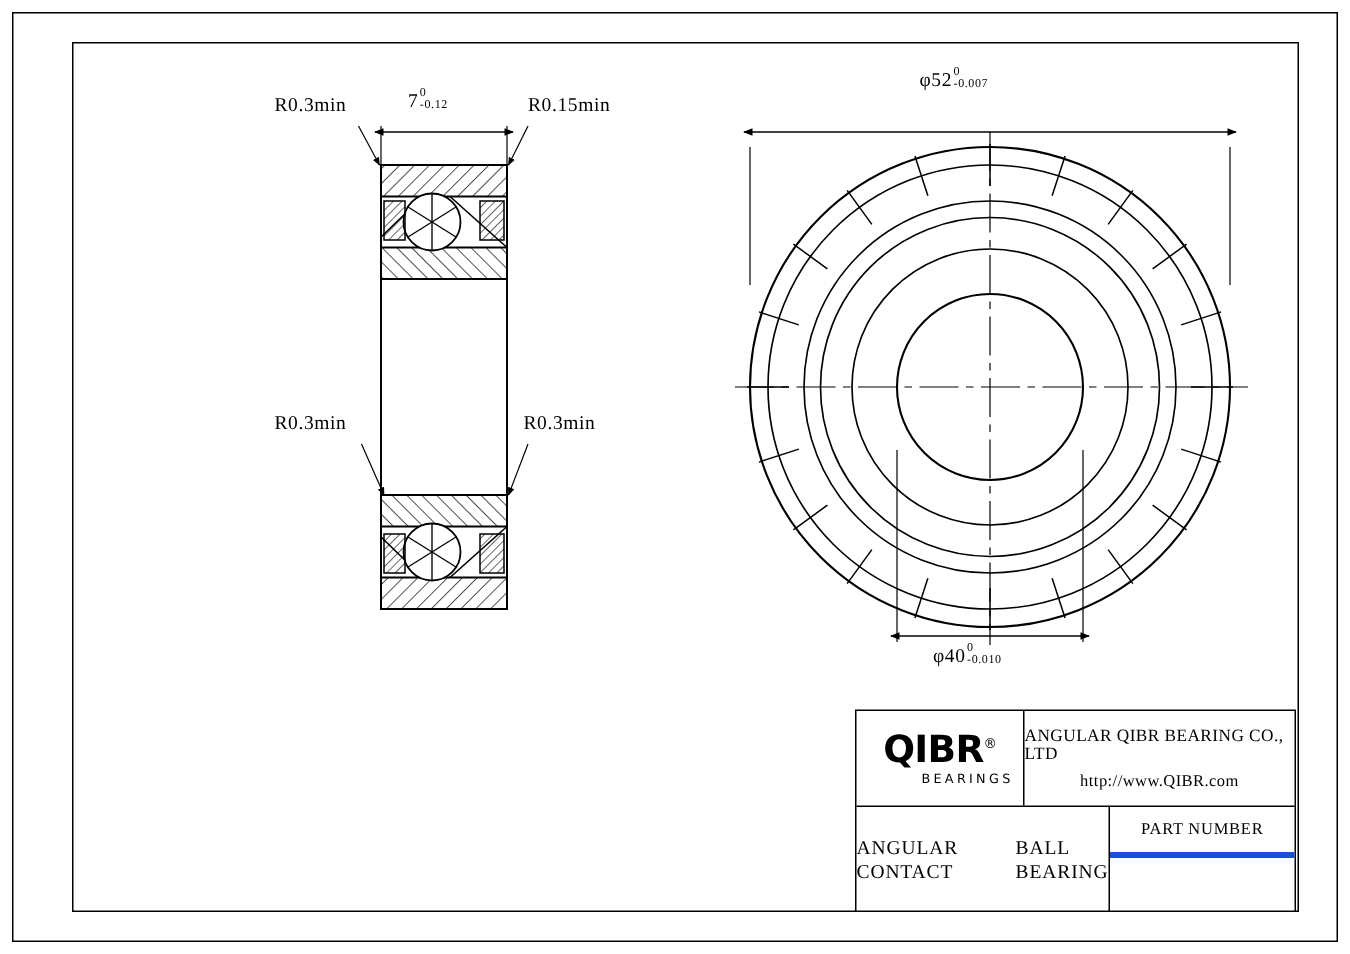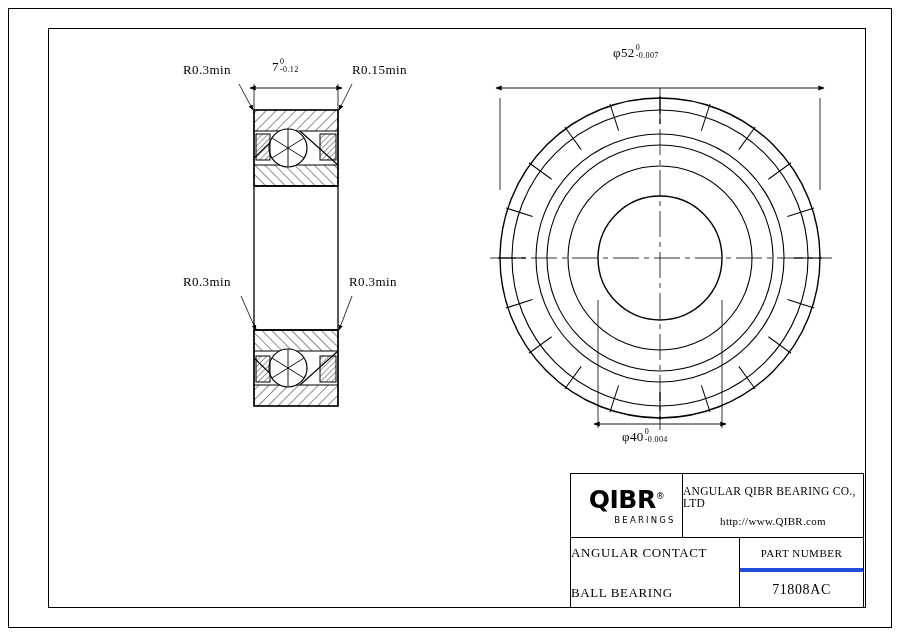--- a/index.html
+++ b/index.html
@@ -134,21 +134,21 @@
     top: 64px;
     width: 100%;
     height: 70px;
     display: flex;
   }
   #tb-desc {
     width: 169px;
     border-right: 1px solid #000;
     box-sizing: border-box;
     display: flex;
-    flex-direction: column;
+    align-items: center;
     justify-content: center;
     gap: 24px;
   }
   .desc-line {
     font-size: 13px;
     letter-spacing: 0.6px;
   }
   #tb-part {
     flex: 1;
     display: flex;
@@ -354,39 +354,38 @@
 
   <div class="lbl" style="left:272px; top:58px;">
     <span>7</span><span class="tol"><span class="up">0</span><span class="dn">-0.12</span></span>
   </div>
 
   <div class="lbl" style="left:613px; top:44px;">
     <span>φ52</span><span class="tol"><span class="up">0</span><span class="dn">-0.007</span></span>
   </div>
 
   <div class="lbl" style="left:622px; top:428px;">
-    <span>φ40</span><span class="tol"><span class="up">0</span><span class="dn">-0.004</span></span>
+    <span>φ40</span><span class="tol"><span class="up">0</span><span class="dn">-0.010</span></span>
   </div>
 
   <div id="titleblock">
     <div id="tb-top">
       <div id="tb-logo">
         <div class="logo-main"><span>QIBR</span><span class="logo-reg">®</span></div>
         <div class="logo-sub">BEARINGS</div>
       </div>
       <div id="tb-company">
         <div class="company-name">ANGULAR QIBR BEARING CO., LTD</div>
         <div class="company-url">http://www.QIBR.com</div>
       </div>
     </div>
     <div id="tb-bottom">
       <div id="tb-desc">
         <div class="desc-line">ANGULAR CONTACT</div>
         <div class="desc-line">BALL BEARING</div>
       </div>
       <div id="tb-part">
         <div id="tb-part-label">PART NUMBER</div>
-        <div id="tb-part-value">71808AC</div>
       </div>
     </div>
   </div>
 
 </div>
 
 </body></html>

